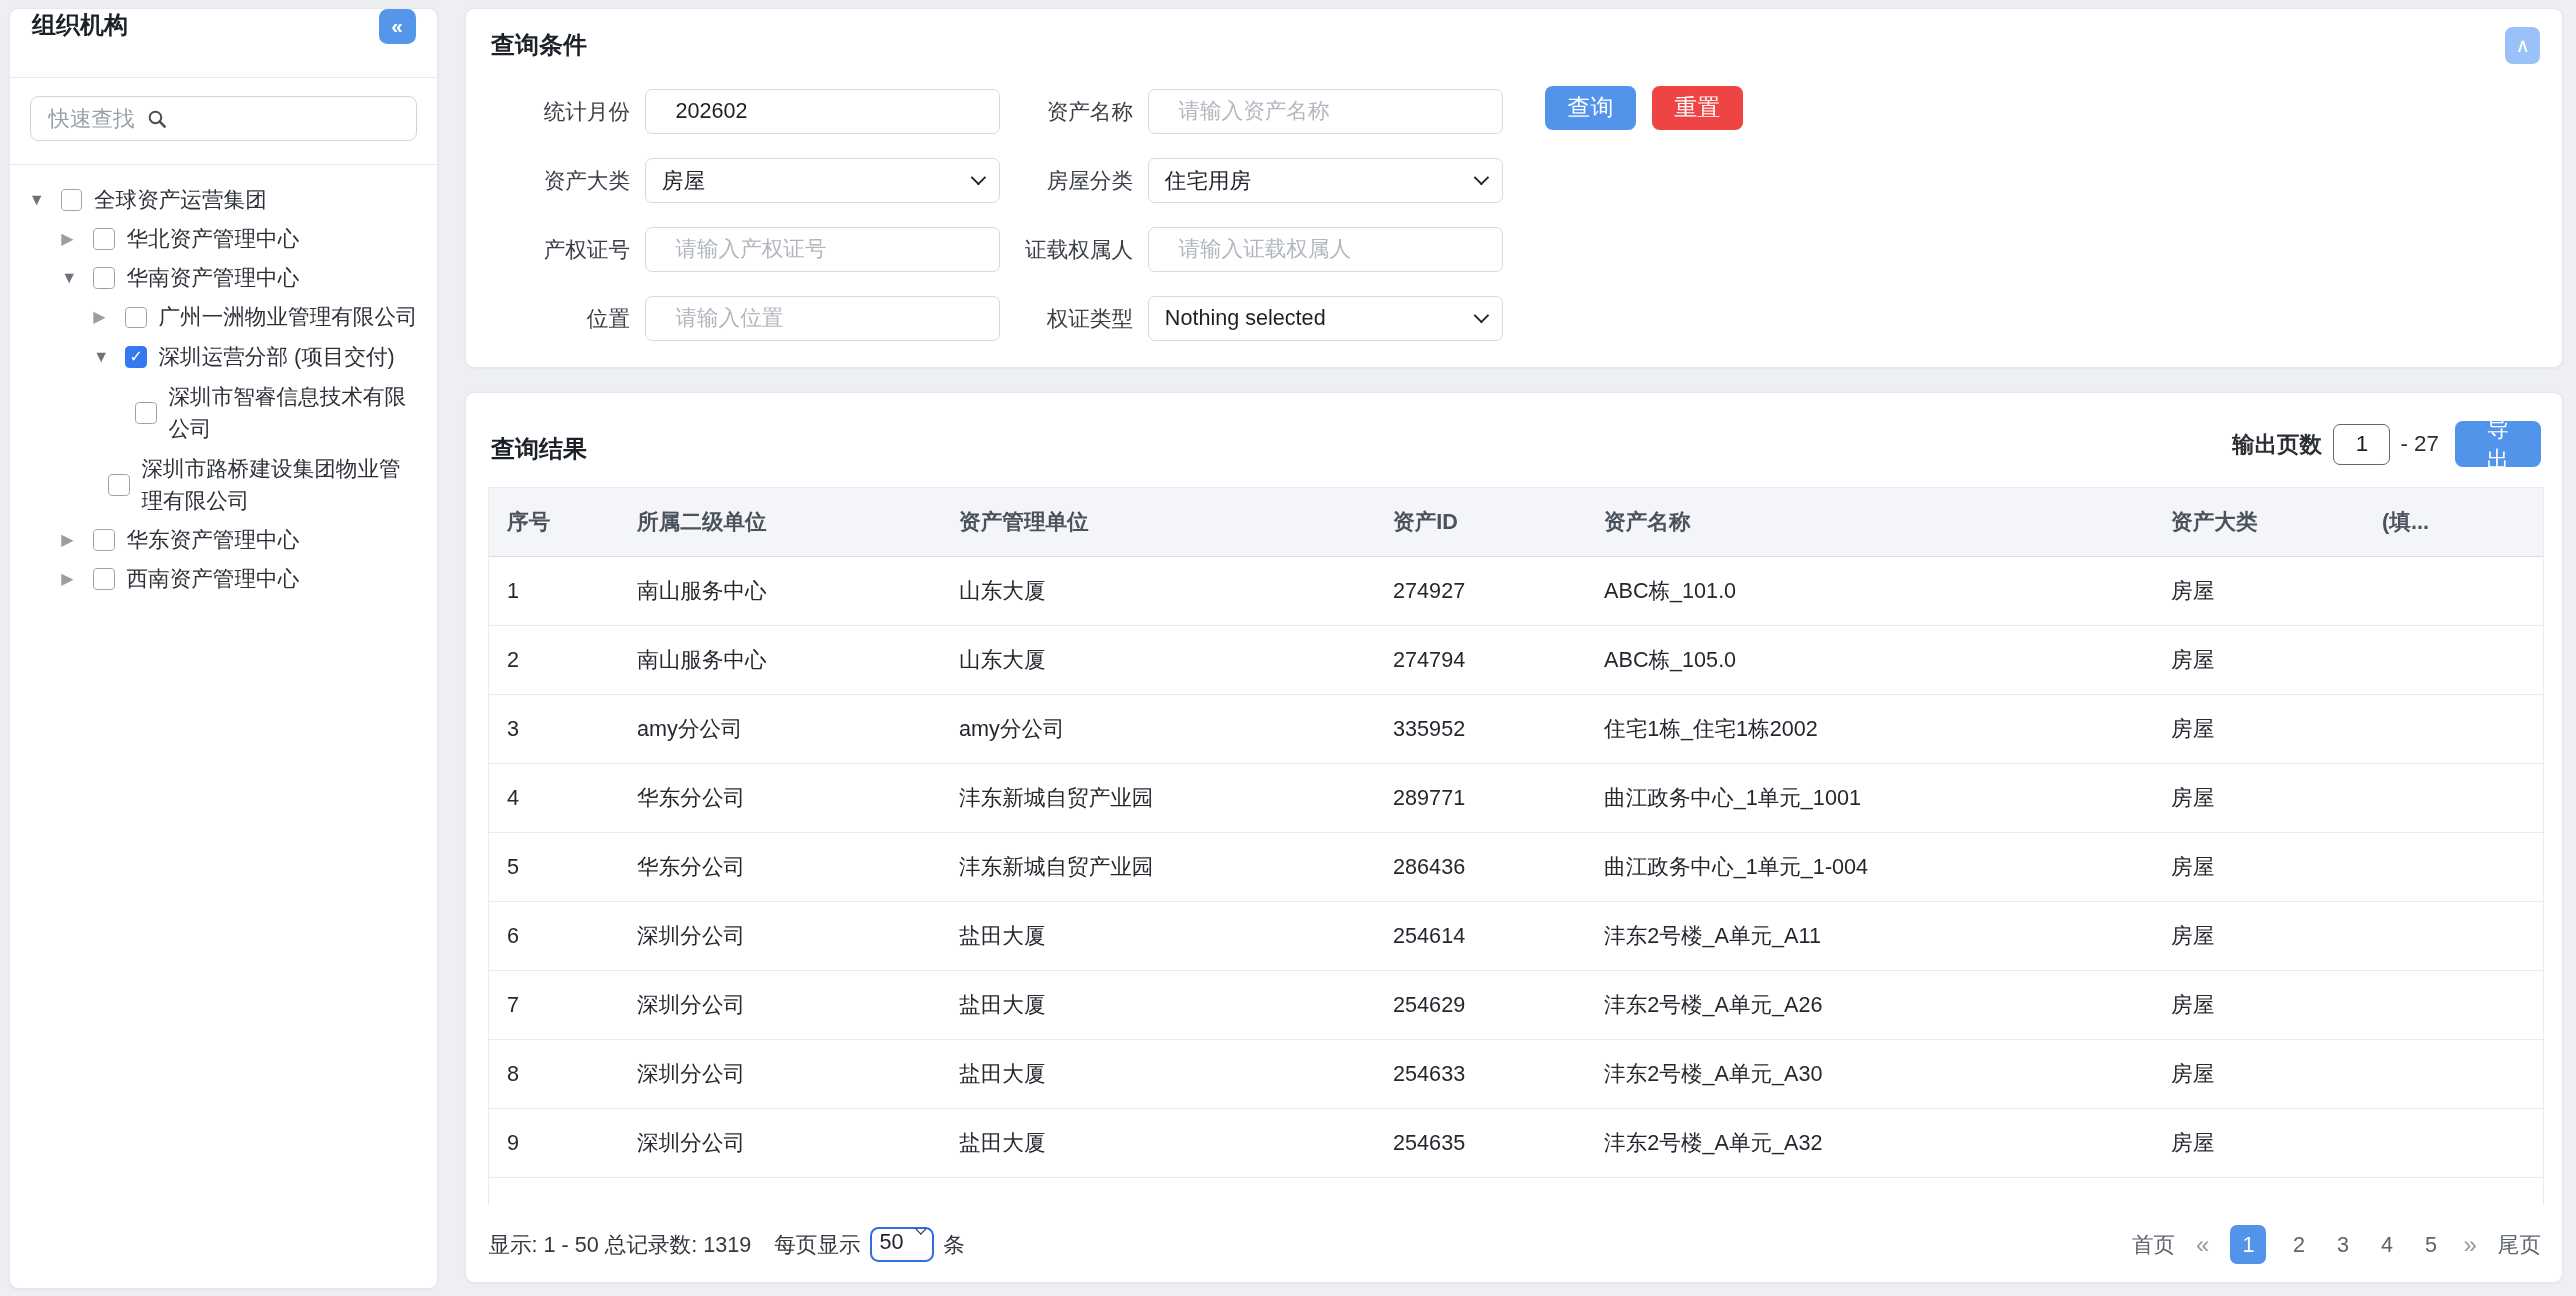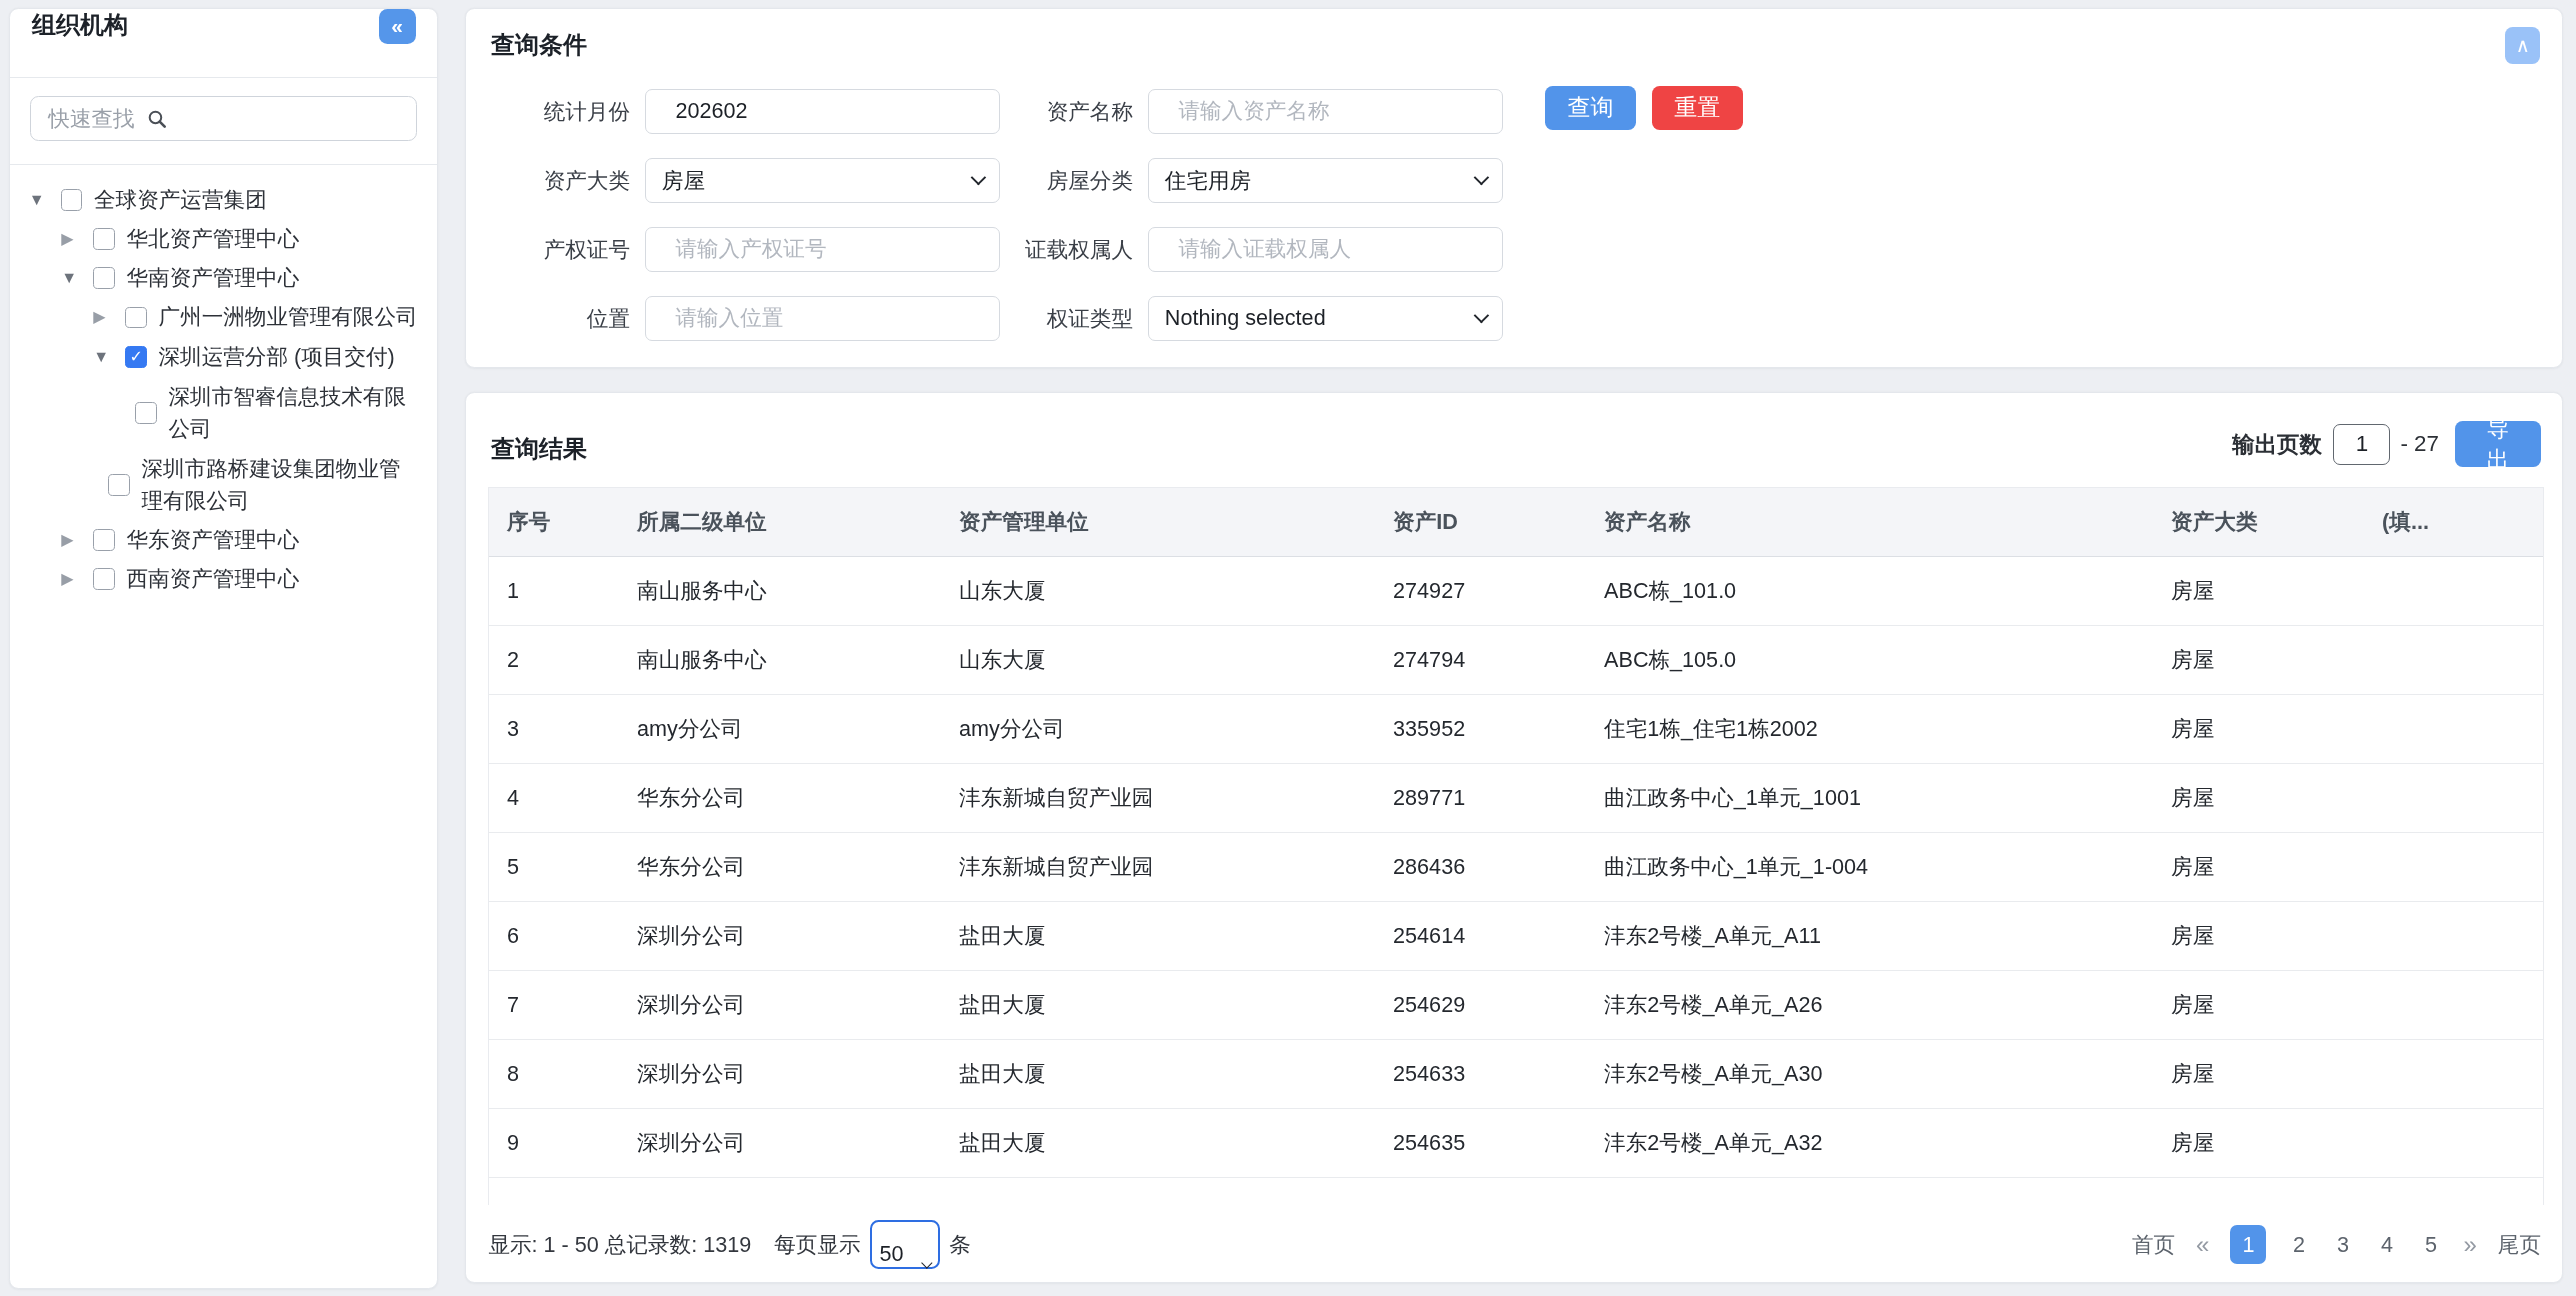--- a/index.html
+++ b/index.html
@@ -81,22 +81,22 @@
        text-align:left; padding:0 9.3px 0 18.5px; border-bottom:1.5px solid #dcdfe4;
        white-space:nowrap; overflow:hidden; text-overflow:ellipsis; }
   tbody td { height:69px; border-bottom:1.5px solid #e9ebee; font-size:21.6px; color:#24282e;
        padding:0 9.3px 0 18.5px; white-space:nowrap; overflow:hidden; background:#fff; }
   col.c1{width:130px} col.c2{width:322px} col.c3{width:434px} col.c4{width:211px}
   col.c5{width:567px} col.c6{width:211px} col.c7{width:180px}
 
   .r-footer { position:absolute; left:22.4px; right:21px; top:830px; height:43px;
        display:flex; justify-content:space-between; align-items:center;
        font-size:21.6px; color:#33373e; }
-  .pp-select { height:49px; min-width:59px; border:2.3px solid #2e6ee2; border-radius:8.5px;
-       display:inline-flex; align-items:flex-end; justify-content:center; gap:19px;
+  .pp-select { height:35px; min-width:59px; border:2.3px solid #2e6ee2; border-radius:8.5px;
+       display:inline-flex; align-items:flex-start; justify-content:center; gap:13px;
        padding:0 7.7px; margin:0 9.3px; cursor:pointer; color:#1d2127; }
   .pager { display:flex; align-items:center; gap:21px; color:#5c636c; }
   .pager .navtxt { cursor:pointer; }
   .pager .arrow { color:#949aa3; font-size:24px; cursor:pointer; }
   .page-btn { cursor:pointer; min-width:23px; text-align:center; }
   .page-btn.active { width:36px; height:39px; background:#5294ea; color:#fff; border-radius:7px;
        display:flex; align-items:center; justify-content:center; }
   .footer-left { display:flex; align-items:center; }
 </style>
 </head>

